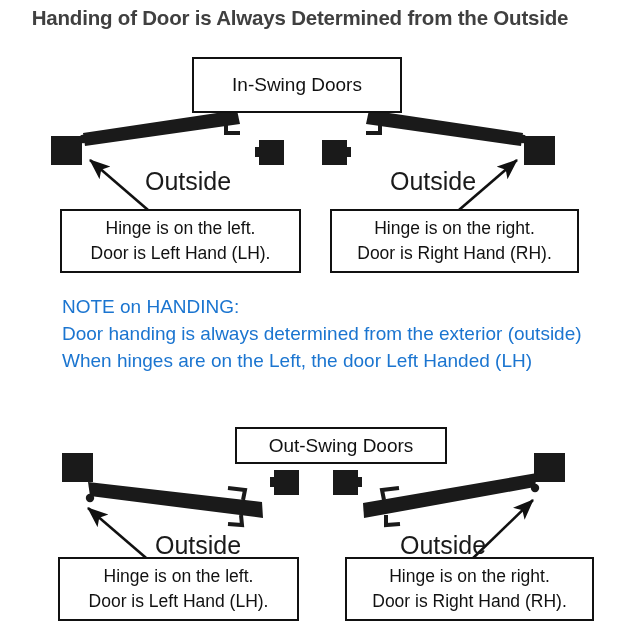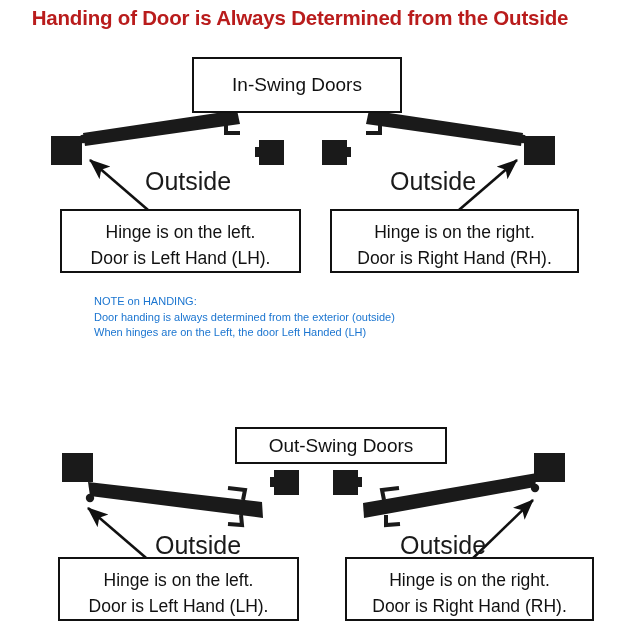--- a/index.html
+++ b/index.html
@@ -26,21 +26,21 @@
     height: 640px;
   }
   .page-title {
     position: absolute;
     left: 0;
     top: 6px;
     width: 600px;
     text-align: center;
     font-size: 20.5px;
     font-weight: bold;
-    color: #b91c1c;
+    color: #404040;
     letter-spacing: -0.2px;
     white-space: nowrap;
   }
   .section-box {
     position: absolute;
     border: 2px solid #111111;
     background: #ffffff;
     box-sizing: border-box;
     display: flex;
     align-items: center;
@@ -49,41 +49,40 @@
     color: #111111;
   }
   .callout-box {
     position: absolute;
     border: 2px solid #111111;
     background: #ffffff;
     box-sizing: border-box;
     display: flex;
     flex-direction: column;
     align-items: center;
-    justify-content: flex-end;
+    justify-content: center;
     font-size: 17.5px;
     line-height: 1.45;
     color: #111111;
     white-space: nowrap;
   }
   .outside-label {
     position: absolute;
     font-size: 25px;
     color: #1a1a1a;
     white-space: nowrap;
   }
   .note-block {
     position: absolute;
     left: 62px;
     top: 294px;
     color: #1b75d0;
-    font-size: 11px;
+    font-size: 19px;
     line-height: 1.42;
     white-space: nowrap;
-    margin-left: 32px;
   }
   .note-line { display: block; }
 </style>
 </head>
 <body>
 
 <div id="page">
 
   <div class="page-title">Handing of Door is Always Determined from the Outside</div>
 

